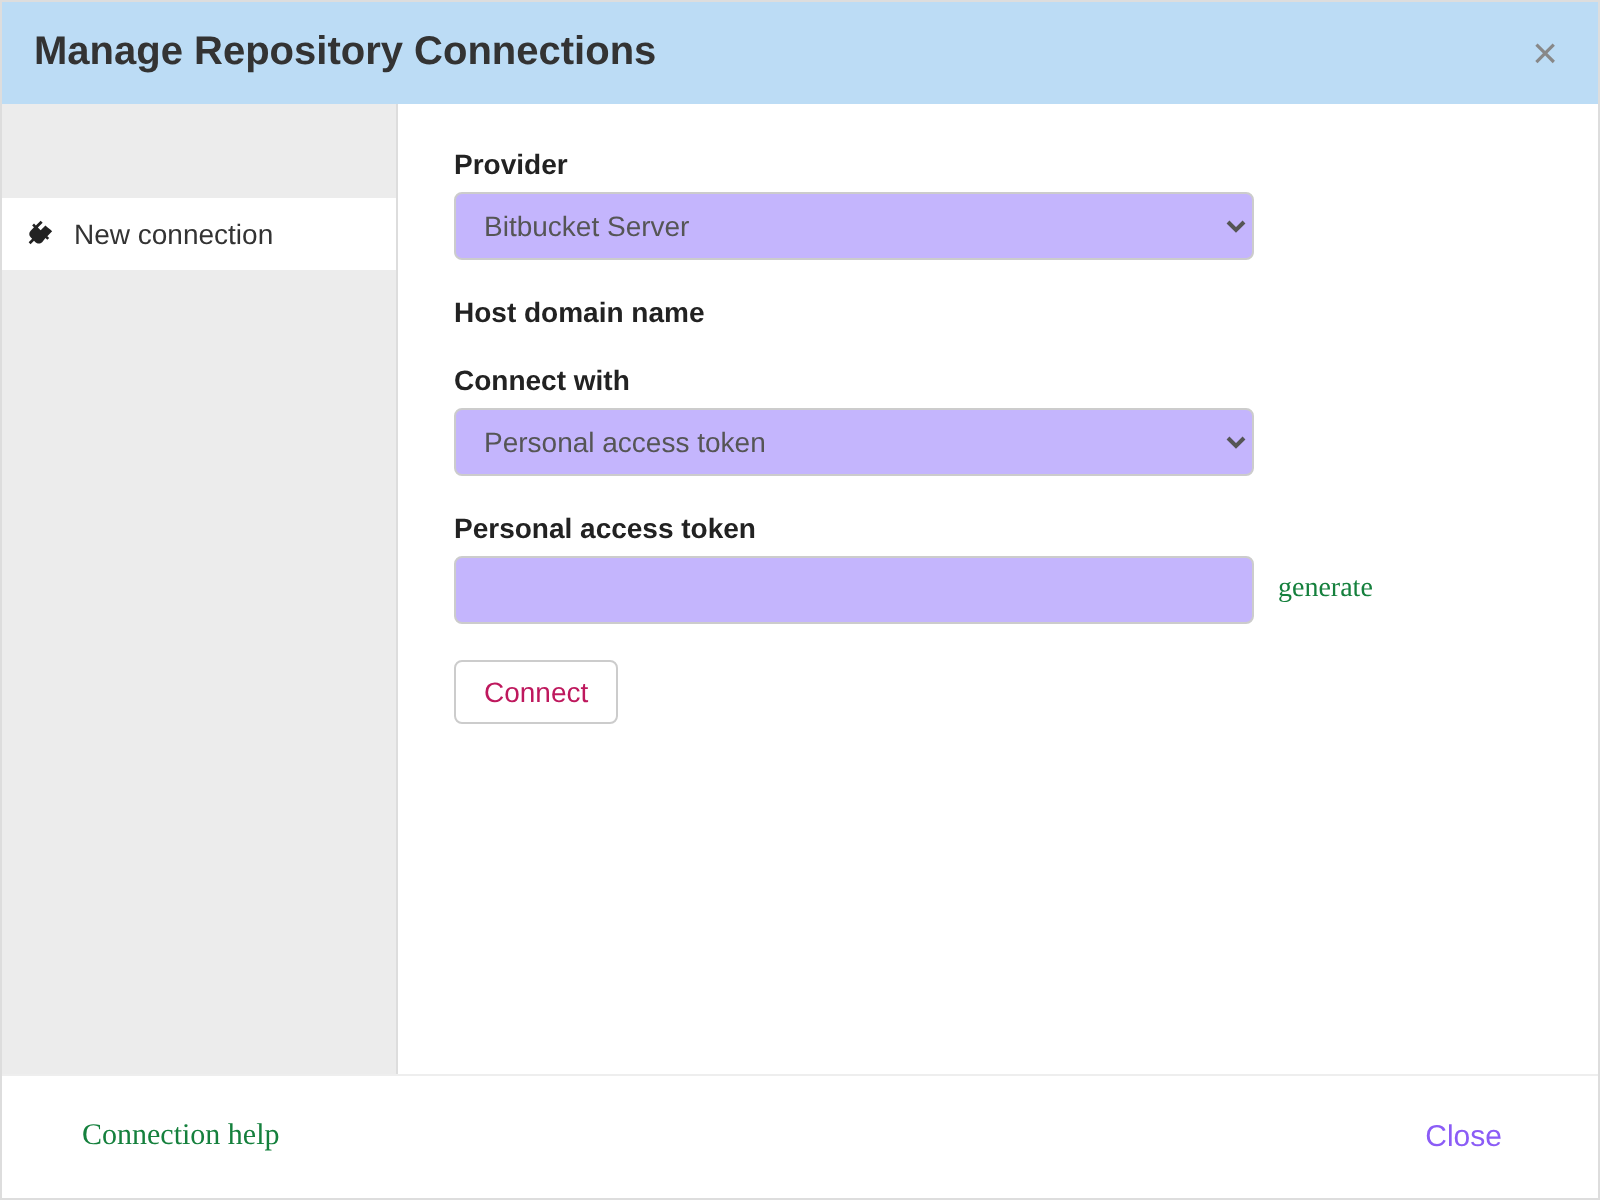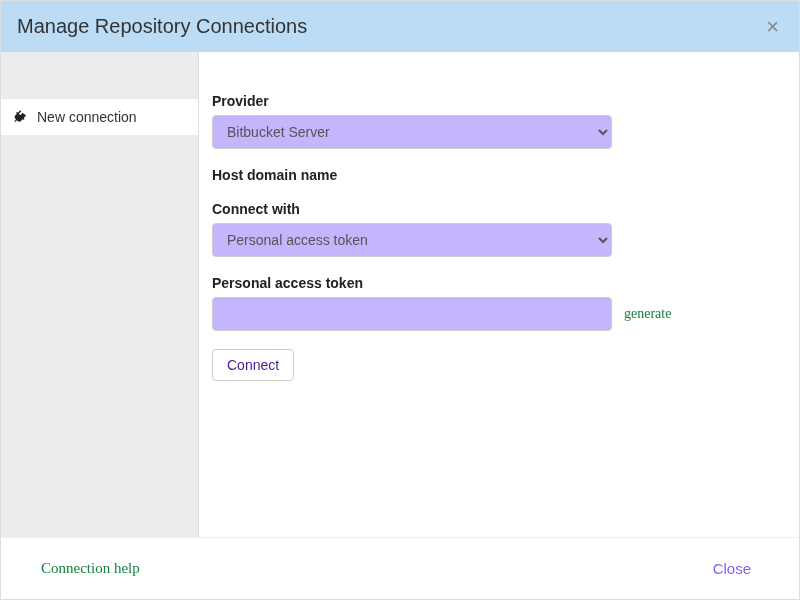--- a/index.html
+++ b/index.html
@@ -21,21 +21,21 @@
     }
     .titlebar {
       background: #bcdcf5;
       padding: 14px 16px;
       display: flex;
       align-items: center;
       justify-content: space-between;
     }
     .titlebar h1 {
       font-size: 20px;
-      font-weight: 400;
+      font-weight: 700;
       color: #333;
     }
     .close-x {
       font-size: 22px;
       color: #888;
       cursor: pointer;
       line-height: 1;
       padding: 0 4px;
     }
     .body {
@@ -54,23 +54,22 @@
       display: flex;
       align-items: center;
       gap: 8px;
       font-size: 14px;
       cursor: pointer;
       margin-top: 47px;
     }
     .plug-icon svg { width: 16px; height: 16px; display: block; }
     .main {
       flex: 1;
-      padding: 22px 13px;
+      padding: 22px 28px;
       overflow: auto;
-      margin-top: 19px;
     }
     .field { margin-bottom: 18px; }
     .field label {
       display: block;
       font-weight: 600;
       font-size: 14px;
       margin-bottom: 6px;
       color: #222;
     }
     .control {
@@ -91,21 +90,21 @@
     }
     .link {
       color: #15803d;
       font-size: 14px;
       cursor: pointer;
       font-family: Liberation Serif, serif;
     }
     .connect-btn {
       border: 1px solid #ccc;
       background: #fff;
-      color: #4c1d95;
+      color: #be185d;
       padding: 7px 14px;
       border-radius: 4px;
       font-size: 14px;
       cursor: pointer;
     }
     .footer {
       border-top: 1px solid #eee;
       padding: 16px 40px;
       display: flex;
       align-items: center;

